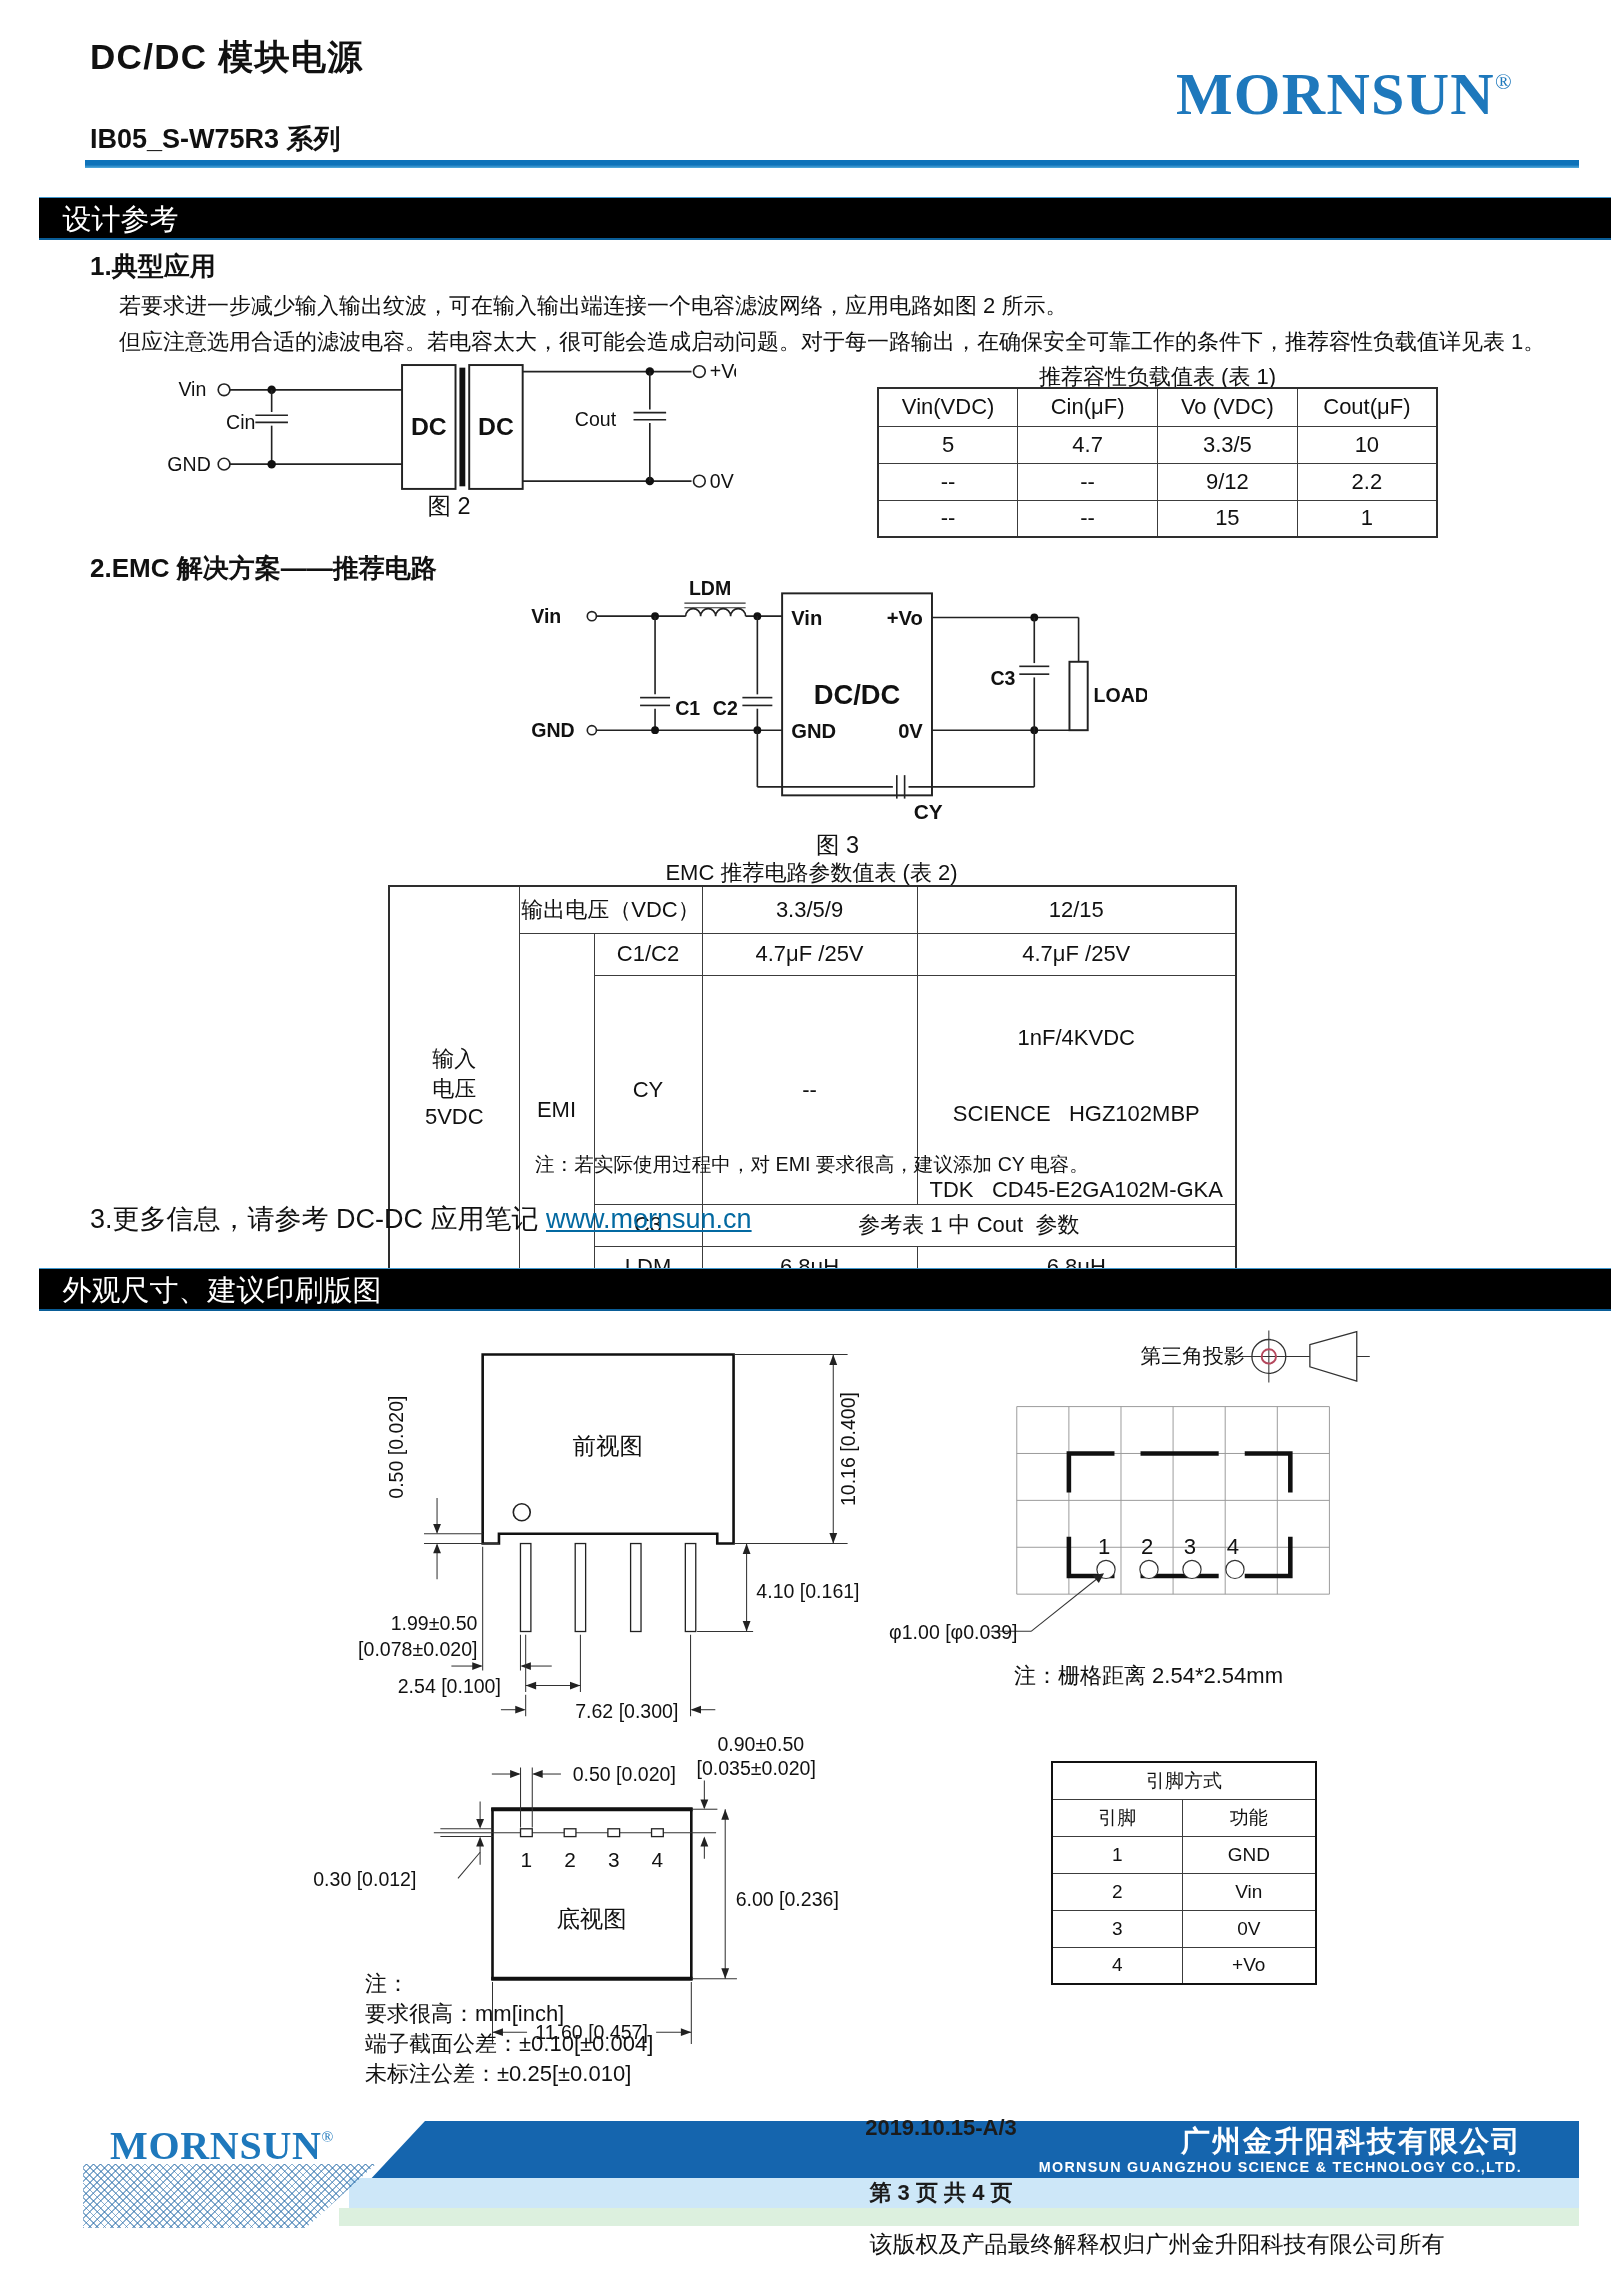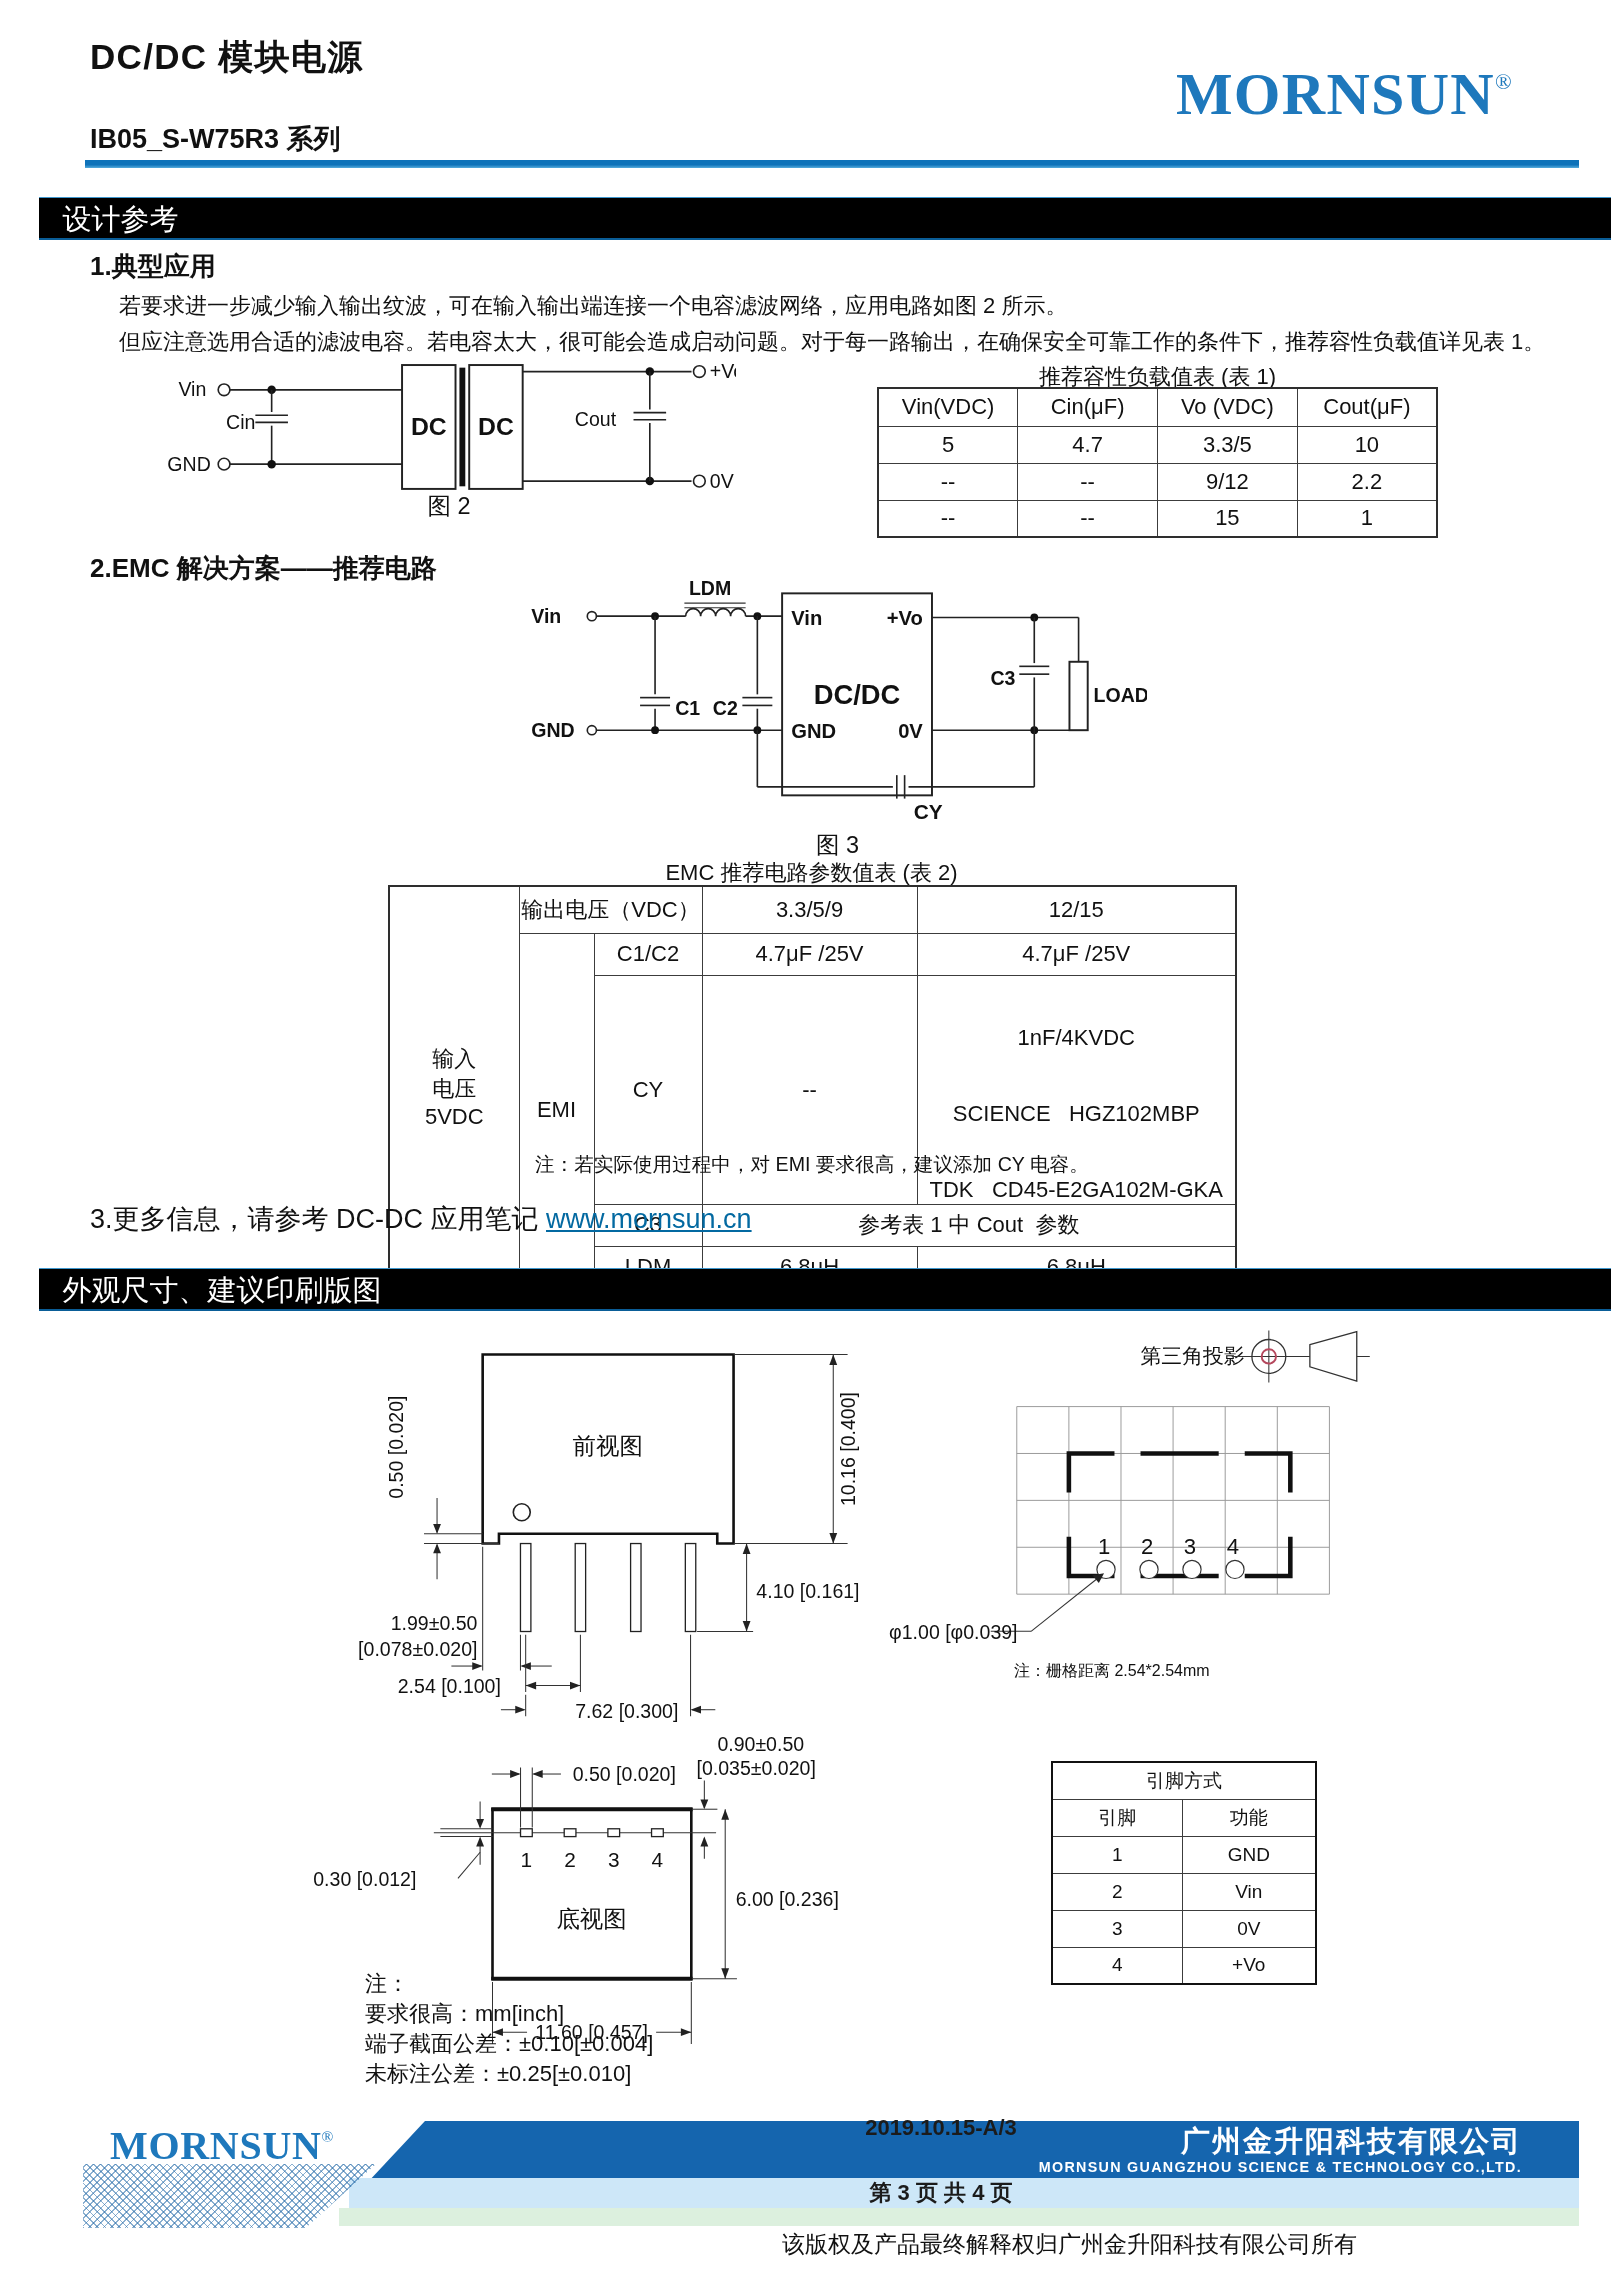--- a/index.html
+++ b/index.html
@@ -52,21 +52,21 @@
      clip-path:polygon(0 0,100% 0,76% 100%,0 100%);}
   .f-blue{left:360px;top:2121px;width:1219px;height:57px;background:#1565AE;
           clip-path:polygon(65px 0,100% 0,100% 100%,11.7px 100%);
           color:#fff;text-align:right;box-sizing:border-box;padding:3.9px 57px 0 0;}
   .f-cn{font-size:29px;font-weight:bold;letter-spacing:2px;line-height:33px;}
   .f-en{font-size:14.3px;font-weight:bold;letter-spacing:1.3px;line-height:18px;}
   .f-lblue{left:349px;top:2178px;width:1230px;height:30px;background:#CDE7F8;
            display:flex;justify-content:flex-end;align-items:center;gap:37px;
            box-sizing:border-box;padding-right:46px;font-size:22px;font-weight:bold;color:#1b1b1b;flex-direction:column;}
   .f-green{left:339px;top:2208px;width:1240px;height:17.6px;background:#DCF0DE;}
-  .f-copy{left:782px;top:2229px;width:750px;text-align:left;font-size:23px;}
+  .f-copy{left:782px;top:2229px;width:750px;text-align:center;font-size:23px;}
 </style>
 </head>
 <body>
 
 <div class="page">
 
   <div class="abs doc-title">DC/DC 模块电源</div>
   <div class="abs doc-series">IB05_S-W75R3 系列</div>
   <div class="abs brand"><span>MORNSUN</span><sup>®</sup></div>
   <div class="abs head-rule"></div>
@@ -405,21 +405,21 @@
     <text x="344" y="352" font-size="34" text-anchor="middle">1</text>
     <text x="410" y="352" font-size="34" text-anchor="middle">2</text>
     <text x="476" y="352" font-size="34" text-anchor="middle">3</text>
     <text x="542" y="352" font-size="34" text-anchor="middle">4</text>
 
     <line class="w1" x1="232" y1="470" x2="340" y2="384"></line>
     <path class="arr" d="M344,381 l-18,3 l10,12 z"></path>
     <line class="w1" x1="170" y1="470" x2="232" y2="470"></line>
     <text x="14" y="482" font-size="30">φ1.00 [φ0.039]</text>
   </svg>
-  <div class="abs" style="left:1014px;top:1661px;font-size:16px;">注：栅格距离 2.54*2.54mm</div>
+  <div class="abs" style="left:1014px;top:1661px;font-size:22px;">注：栅格距离 2.54*2.54mm</div>
 
   <table class="dtable abs" style="left:1043px;top:1761px;width:264px;font-size:19px;border:2.6px solid #111;margin-left:8px;">
     <colgroup>
         <col style="width:130px">
         <col style="width:134px">
       </colgroup>
     <tbody>
         <tr style="height:37px;">
       <td colspan="2">引脚方式</td>
     </tr>

